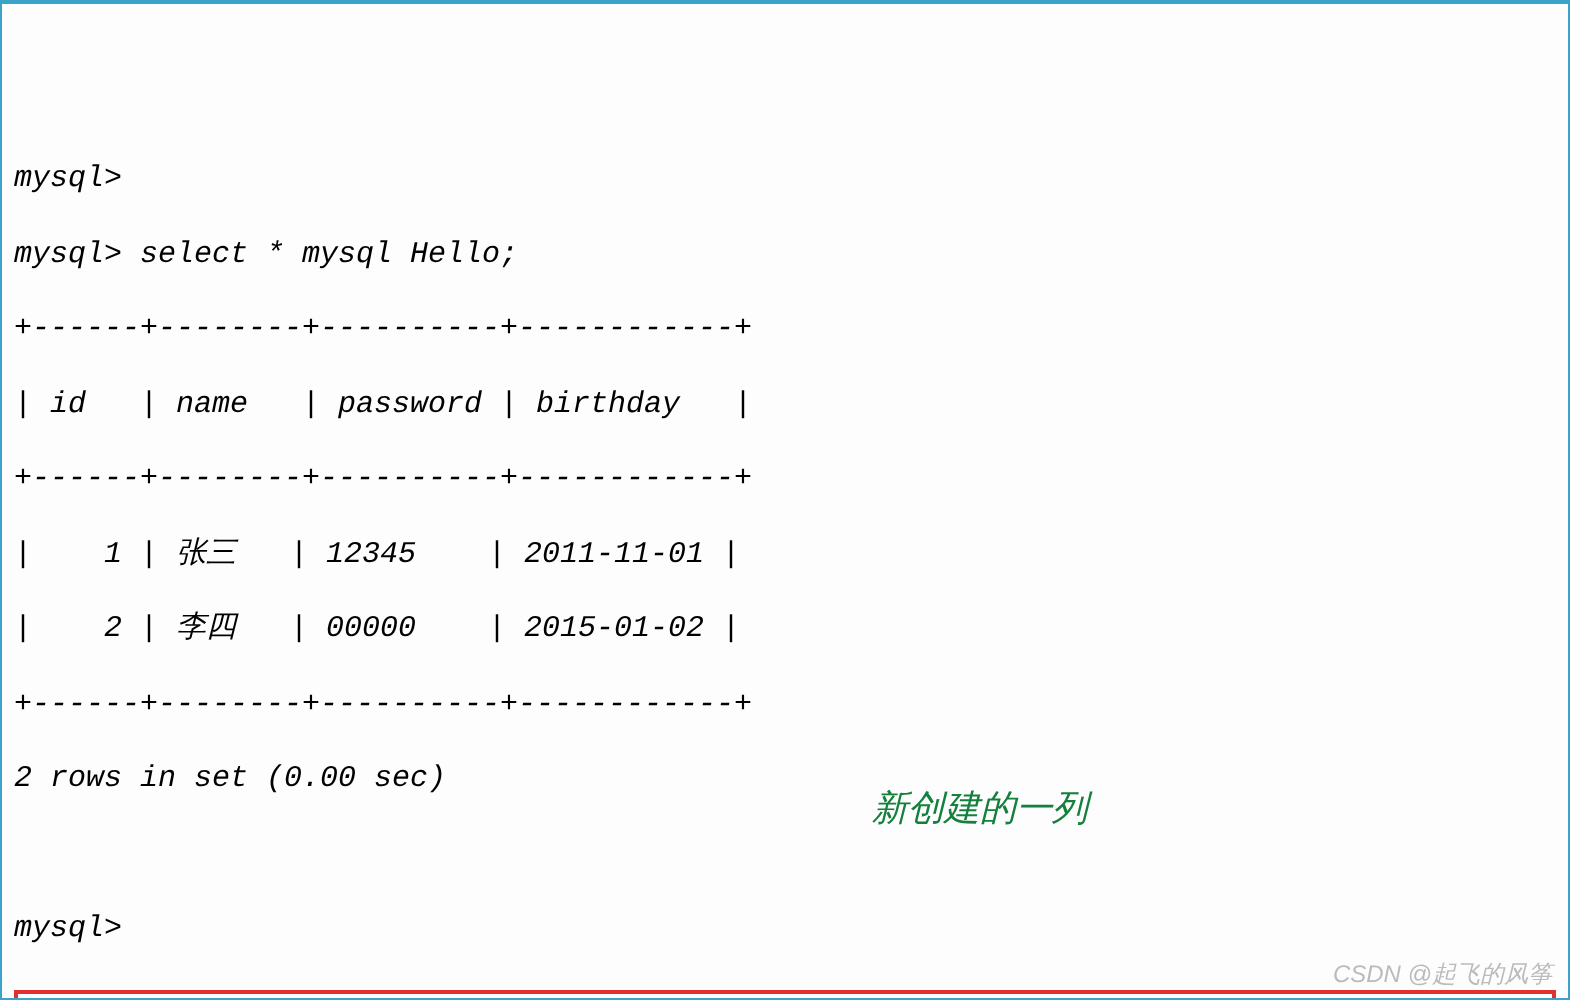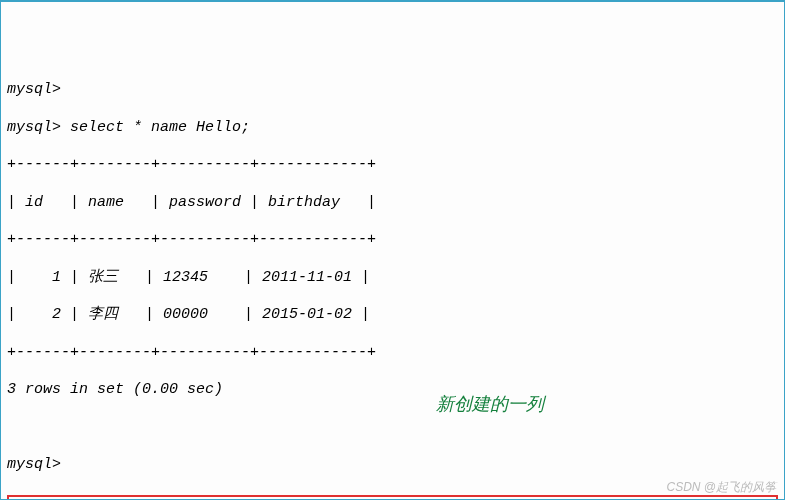--- a/index.html
+++ b/index.html
@@ -42,28 +42,28 @@
   font-size: 12px;
   margin-top: 34px;
 }
 </style>
 </head>
 <body>
 
 
 
 <div class="line"><span>mysql&gt;</span></div>
-<div class="line"><span>mysql&gt;</span> <span>select * name Hello;</span></div>
+<div class="line"><span>mysql&gt;</span> <span>select * mysql Hello;</span></div>
 <div class="line">+------+--------+----------+------------+</div>
 <div class="line">| id   | name   | password | birthday   |</div>
 <div class="line">+------+--------+----------+------------+</div>
 <div class="line">|    1 | 张三   | 12345    | 2011-11-01 |</div>
 <div class="line">|    2 | 李四   | 00000    | 2015-01-02 |</div>
 <div class="line">+------+--------+----------+------------+</div>
-<div class="line">3 rows in set (0.00 sec)</div>
+<div class="line">2 rows in set (0.00 sec)</div>
 <div class="line">&nbsp;</div>
 <div class="line"><span>mysql&gt;</span></div>
 <div class="boxed">
 
 
 </div>
 
 
 
 

